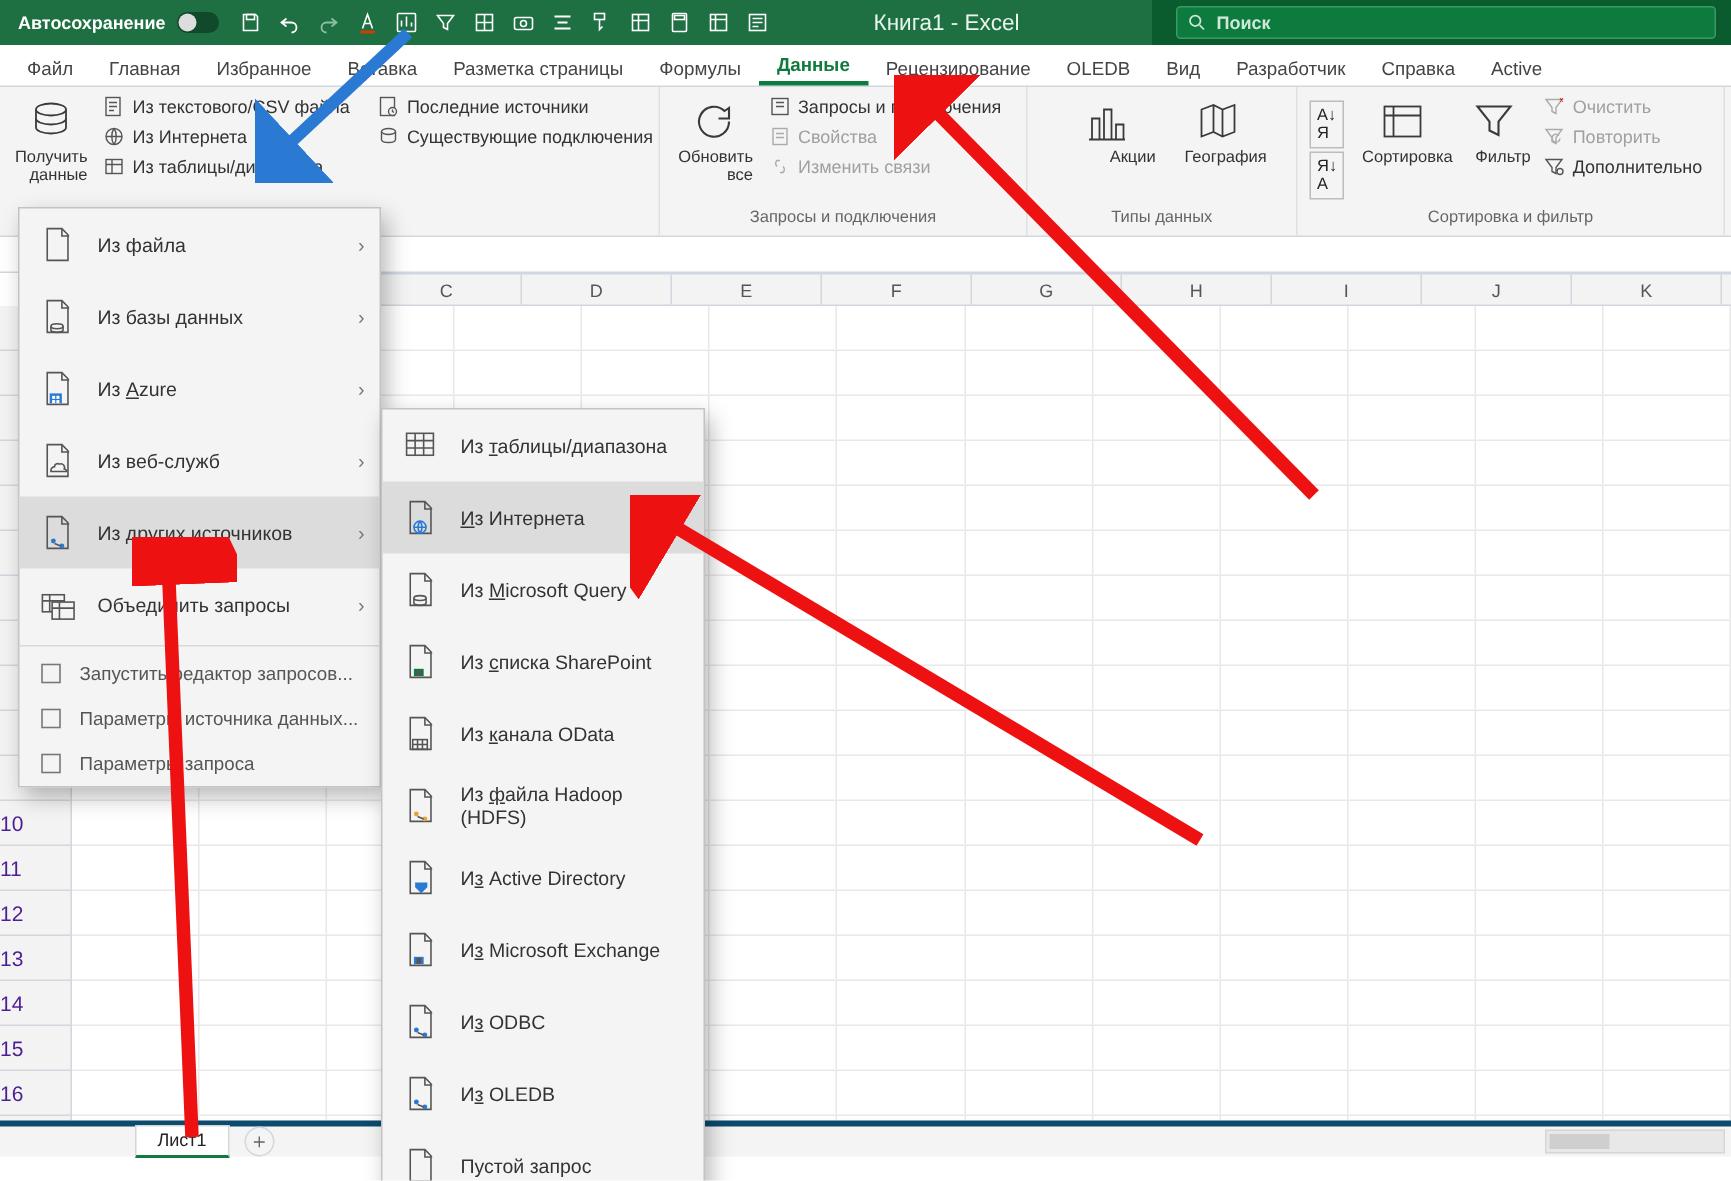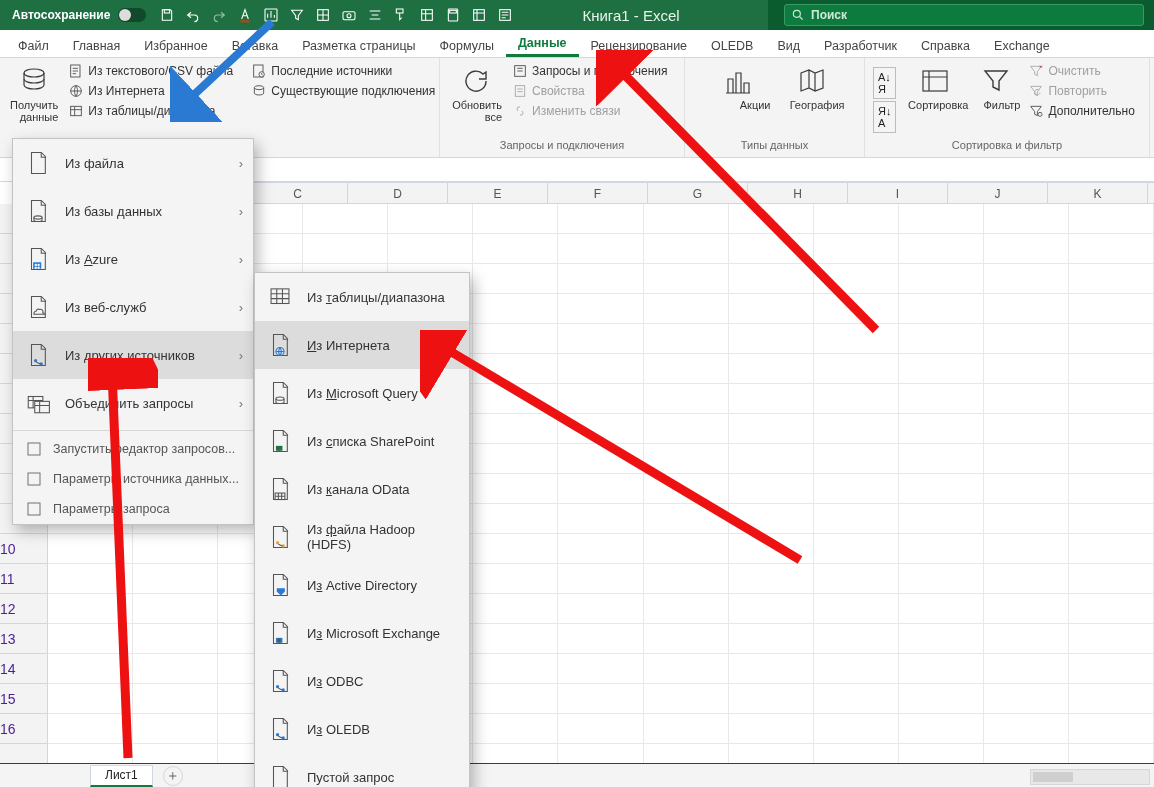--- a/index.html
+++ b/index.html
@@ -42,21 +42,21 @@
   .sheet{ position:absolute; top:182px; left:0; right:0; bottom:24px; background:#fff; overflow:hidden; }
   .col-headers{ position:absolute; top:0; left:48px; right:0; height:22px; display:flex; background:#f3f3f3; border-top:1px solid #d0d7de; border-bottom:1px solid #d0d7de; }
   .col-h{ width:100px; border-right:1px solid #d0d7de; text-align:center; font-size:12px; color:#555; line-height:22px; }
   .row-headers{ position:absolute; top:22px; left:0; width:48px; bottom:0; background:#f3f3f3; border-right:1px solid #d0d7de; }
   .row-h{ height:30px; border-bottom:1px solid #d0d7de; text-align:left; font-size:14px; color:#4c1d95; line-height:30px; }
   .cells{ position:absolute; top:22px; left:48px; right:0; bottom:0; }
   .cell-row{ height:30px; border-bottom:1px solid #e8e8e8; display:flex; }
   .cell{ width:100px; border-right:1px solid #e8e8e8; }
 
   
-  .sheet-tabs{ position:absolute; bottom:0; left:0; right:0; height:24px; background:#f4f4f4; border-top:1px solid #0c4a6e; display:flex; align-items:center; padding-left:90px; }
+  .sheet-tabs{ position:absolute; bottom:16px; left:0; right:0; height:24px; background:#f4f4f4; border-top:4px solid #0c4a6e; display:flex; align-items:center; padding-left:90px; }
   .sheet-tab{ height:22px; padding:2px 14px; background:#fff; border:1px solid #d0d7de; border-bottom:2px solid #0f7b3e; font-size:12px; margin-right:2px; cursor:pointer; }
   .add-sheet{ width:20px; height:20px; border:1px solid #d0d7de; border-radius:50%; display:flex; align-items:center; justify-content:center; font-size:14px; color:#666; cursor:pointer; margin-left:8px; }
   .scroll-track{ position:absolute; right:4px; bottom:2px; width:120px; height:16px; background:#e8e8e8; border:1px solid #d6d6d6; }
   .scroll-thumb{ position:absolute; left:2px; top:2px; width:40px; height:10px; background:#cfcfcf; }
 
   
   .menu{ position:absolute; background:#f4f4f4; border:1px solid #c3c3c3; box-shadow:4px 6px 14px rgba(0,0,0,.28); font-size:13px; color:#333; z-index:50; }
   .menu-item{ display:flex; align-items:center; padding:0 12px; height:48px; cursor:pointer; position:relative; }
   .menu-item.hover{ background:#dcdcdc; }
   .menu-item svg{ width:26px; height:26px; margin-right:14px; flex-shrink:0; }
@@ -176,21 +176,21 @@
     <div class="tab">Избранное</div>
     <div class="tab">Вставка</div>
     <div class="tab">Разметка страницы</div>
     <div class="tab">Формулы</div>
     <div class="tab active">Данные</div>
     <div class="tab">Рецензирование</div>
     <div class="tab">OLEDB</div>
     <div class="tab">Вид</div>
     <div class="tab">Разработчик</div>
     <div class="tab">Справка</div>
-    <div class="tab">Exchange</div>
+    <div class="tab">Active</div>
   </div>
 
 <div class="ribbon">
 
   <div class="ribbon-group" style="width:440px;">
     <div class="hstack">
       <div class="big-btn">
         <svg viewBox="0 0 32 32" fill="none" stroke="#3a3a3a" stroke-width="1.2">
             <ellipse cx="16" cy="8" rx="10" ry="4"></ellipse>
             <path d="M6 8v12c0 2.2 4.5 4 10 4s10-1.8 10-4V8"></path>

